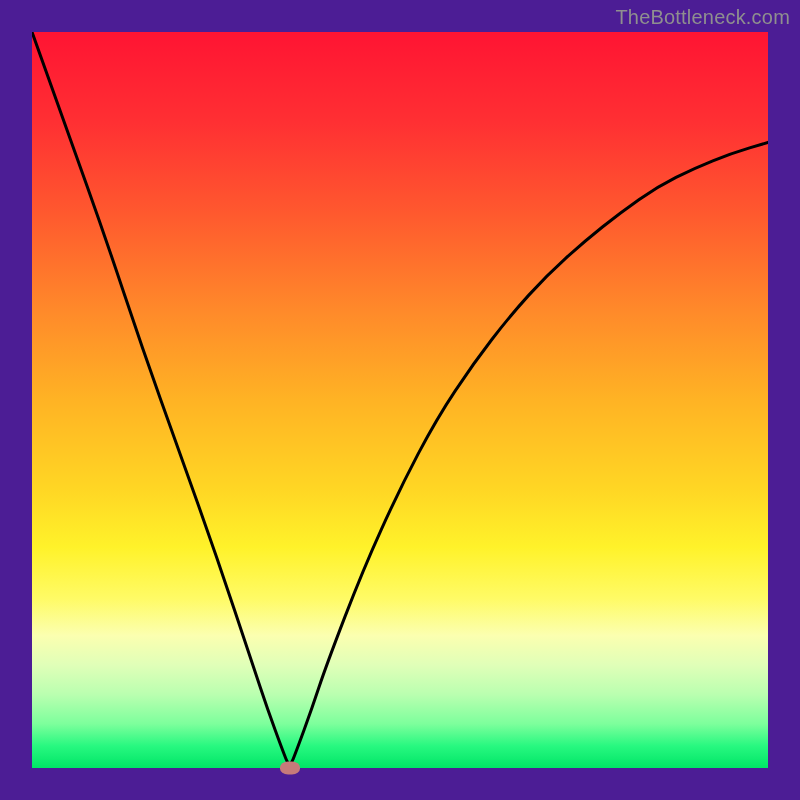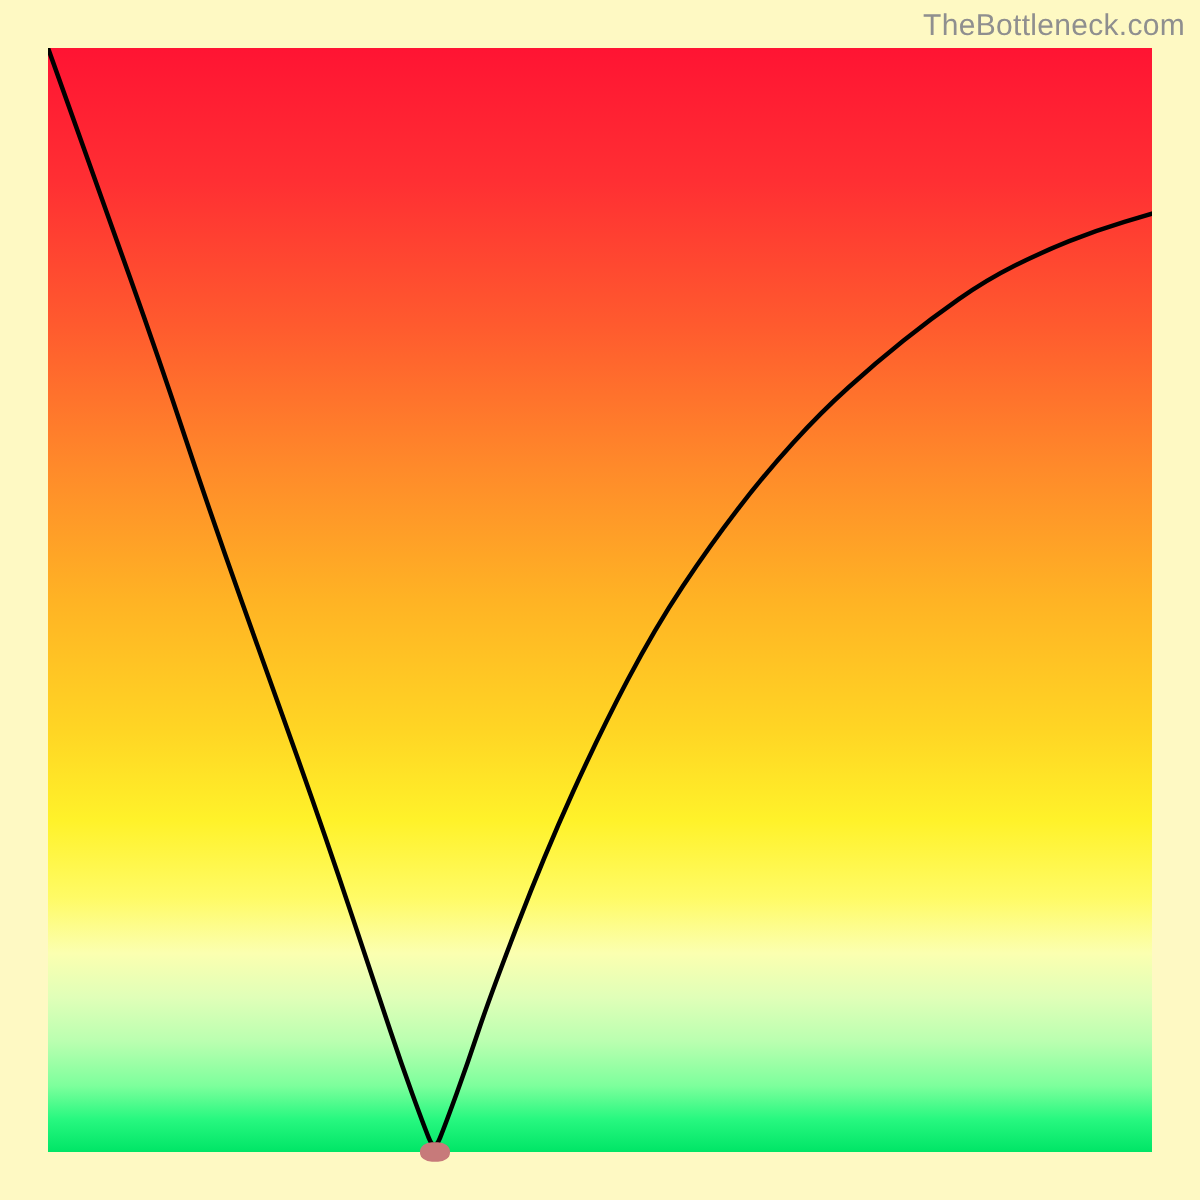--- a/index.html
+++ b/index.html
@@ -8,21 +8,21 @@
     width: 800px;
     height: 800px;
     overflow: hidden;
     background: #000;
     font-family: Arial, Helvetica, sans-serif;
   }
   .frame {
     position: relative;
     width: 800px;
     height: 800px;
-    background: #fef9c3;
+    background: #4c1d95;
   }
   .plot-area {
     position: absolute;
     left: 32px;
     top: 32px;
     width: 736px;
     height: 736px;
     background: linear-gradient(
       to bottom,
       #ff1433 0%,

